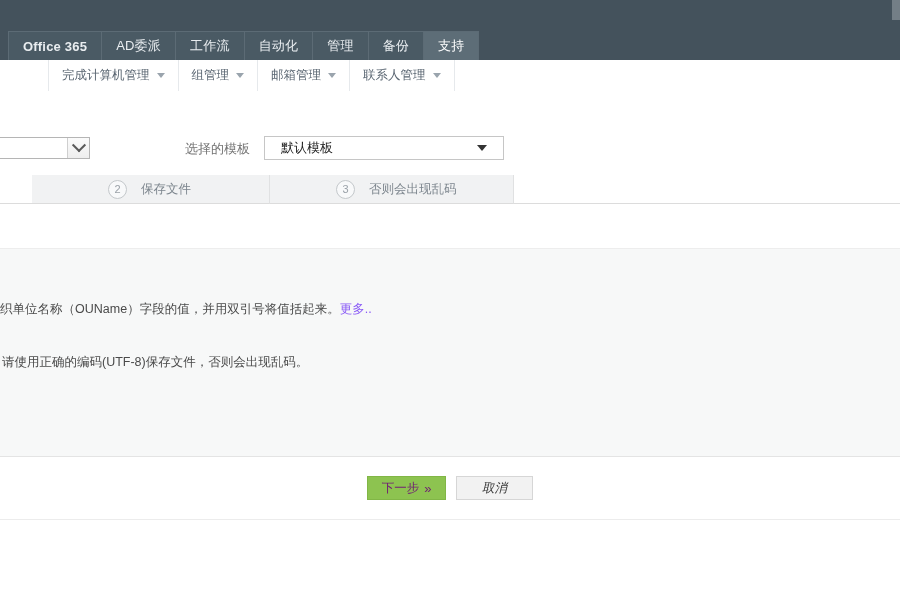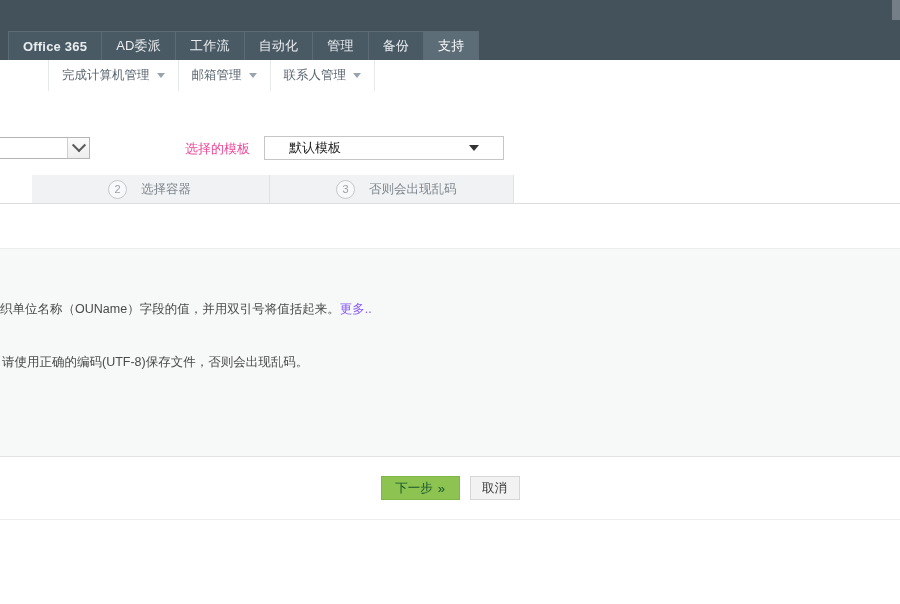--- a/index.html
+++ b/index.html
@@ -162,36 +162,36 @@
     border-right: 2px solid #5a5a5a;
     border-bottom: 2px solid #5a5a5a;
     transform: rotate(45deg) translate(-2px,-2px);
   }
 
   .tpl-label {
     position: absolute;
     left: 185px;
     top: 140px;
     font-size: 13px;
-    color: #ec4899;
+    color: #737373;
     white-space: nowrap;
   }
 
   .tpl-select {
     position: absolute;
     left: 264px;
     top: 136px;
     width: 240px;
     height: 24px;
     box-sizing: border-box;
     background: #ffffff;
     border: 1px solid #c6c6c6;
     display: flex;
     align-items: center;
-    padding: 0 24px;
+    padding: 0 16px;
   }
   .tpl-select .tpl-value {
     flex: 1;
     font-size: 13px;
     color: #222;
   }
   .tri-down {
     width: 0; height: 0;
     border-left: 5px solid transparent;
     border-right: 5px solid transparent;
@@ -296,43 +296,44 @@
     gap: 10px;
   }
 
   .btn-next {
     height: 24px;
     min-width: 79px;
     padding: 0 12px;
     box-sizing: border-box;
     background: #8dc350;
     border: 1px solid #81b646;
-    color: #14532d;
+    color: #701a75;
     font-size: 12.5px;
     display: flex;
     align-items: center;
     justify-content: center;
     gap: 5px;
     cursor: pointer;
   }
   .btn-next .chevs { font-size: 13px; line-height: 1; }
 
   .btn-cancel {
     height: 24px;
     min-width: 50px;
-    padding: 0 11px;
+    padding: 0 25px;
     box-sizing: border-box;
     background: #f2f2f2;
     border: 1px solid #d6d6d6;
     color: #333;
     font-size: 12.5px;
     display: flex;
     align-items: center;
     justify-content: center;
     cursor: pointer;
+    font-style: italic;
   }
 
   .footer-rest {
     position: absolute;
     left: 0; top: 520px;
     width: 900px;
     height: 84px;
     background: #ffffff;
   }
 </style>
@@ -367,20 +368,24 @@
         </div>
     </div>
   </div>
 
   <div class="submenu">
     <div class="submenu-item">
       <span>完成计算机管理</span>
       <span class="caret-down"></span>
     </div>
     <div class="submenu-item">
+      <span>组管理</span>
+      <span class="caret-down"></span>
+    </div>
+    <div class="submenu-item">
       <span>邮箱管理</span>
       <span class="caret-down"></span>
     </div>
     <div class="submenu-item">
       <span>联系人管理</span>
       <span class="caret-down"></span>
     </div>
   </div>
 
   <div class="gap-white-1"></div>
@@ -398,21 +403,21 @@
 
   <div class="tpl-select">
     <span class="tpl-value">默认模板</span>
     <span class="tri-down"></span>
   </div>
 
   <div class="steps">
     <div class="steps-pad"></div>
     <div class="step s2">
       <span class="step-num">2</span>
-      <span>选择容器</span>
+      <span>保存文件</span>
     </div>
     <div class="step s3">
       <span class="step-num">3</span>
       <span>否则会出现乱码</span>
     </div>
     <div class="steps-rest"></div>
   </div>
 
   <div class="band-white"></div>
 

